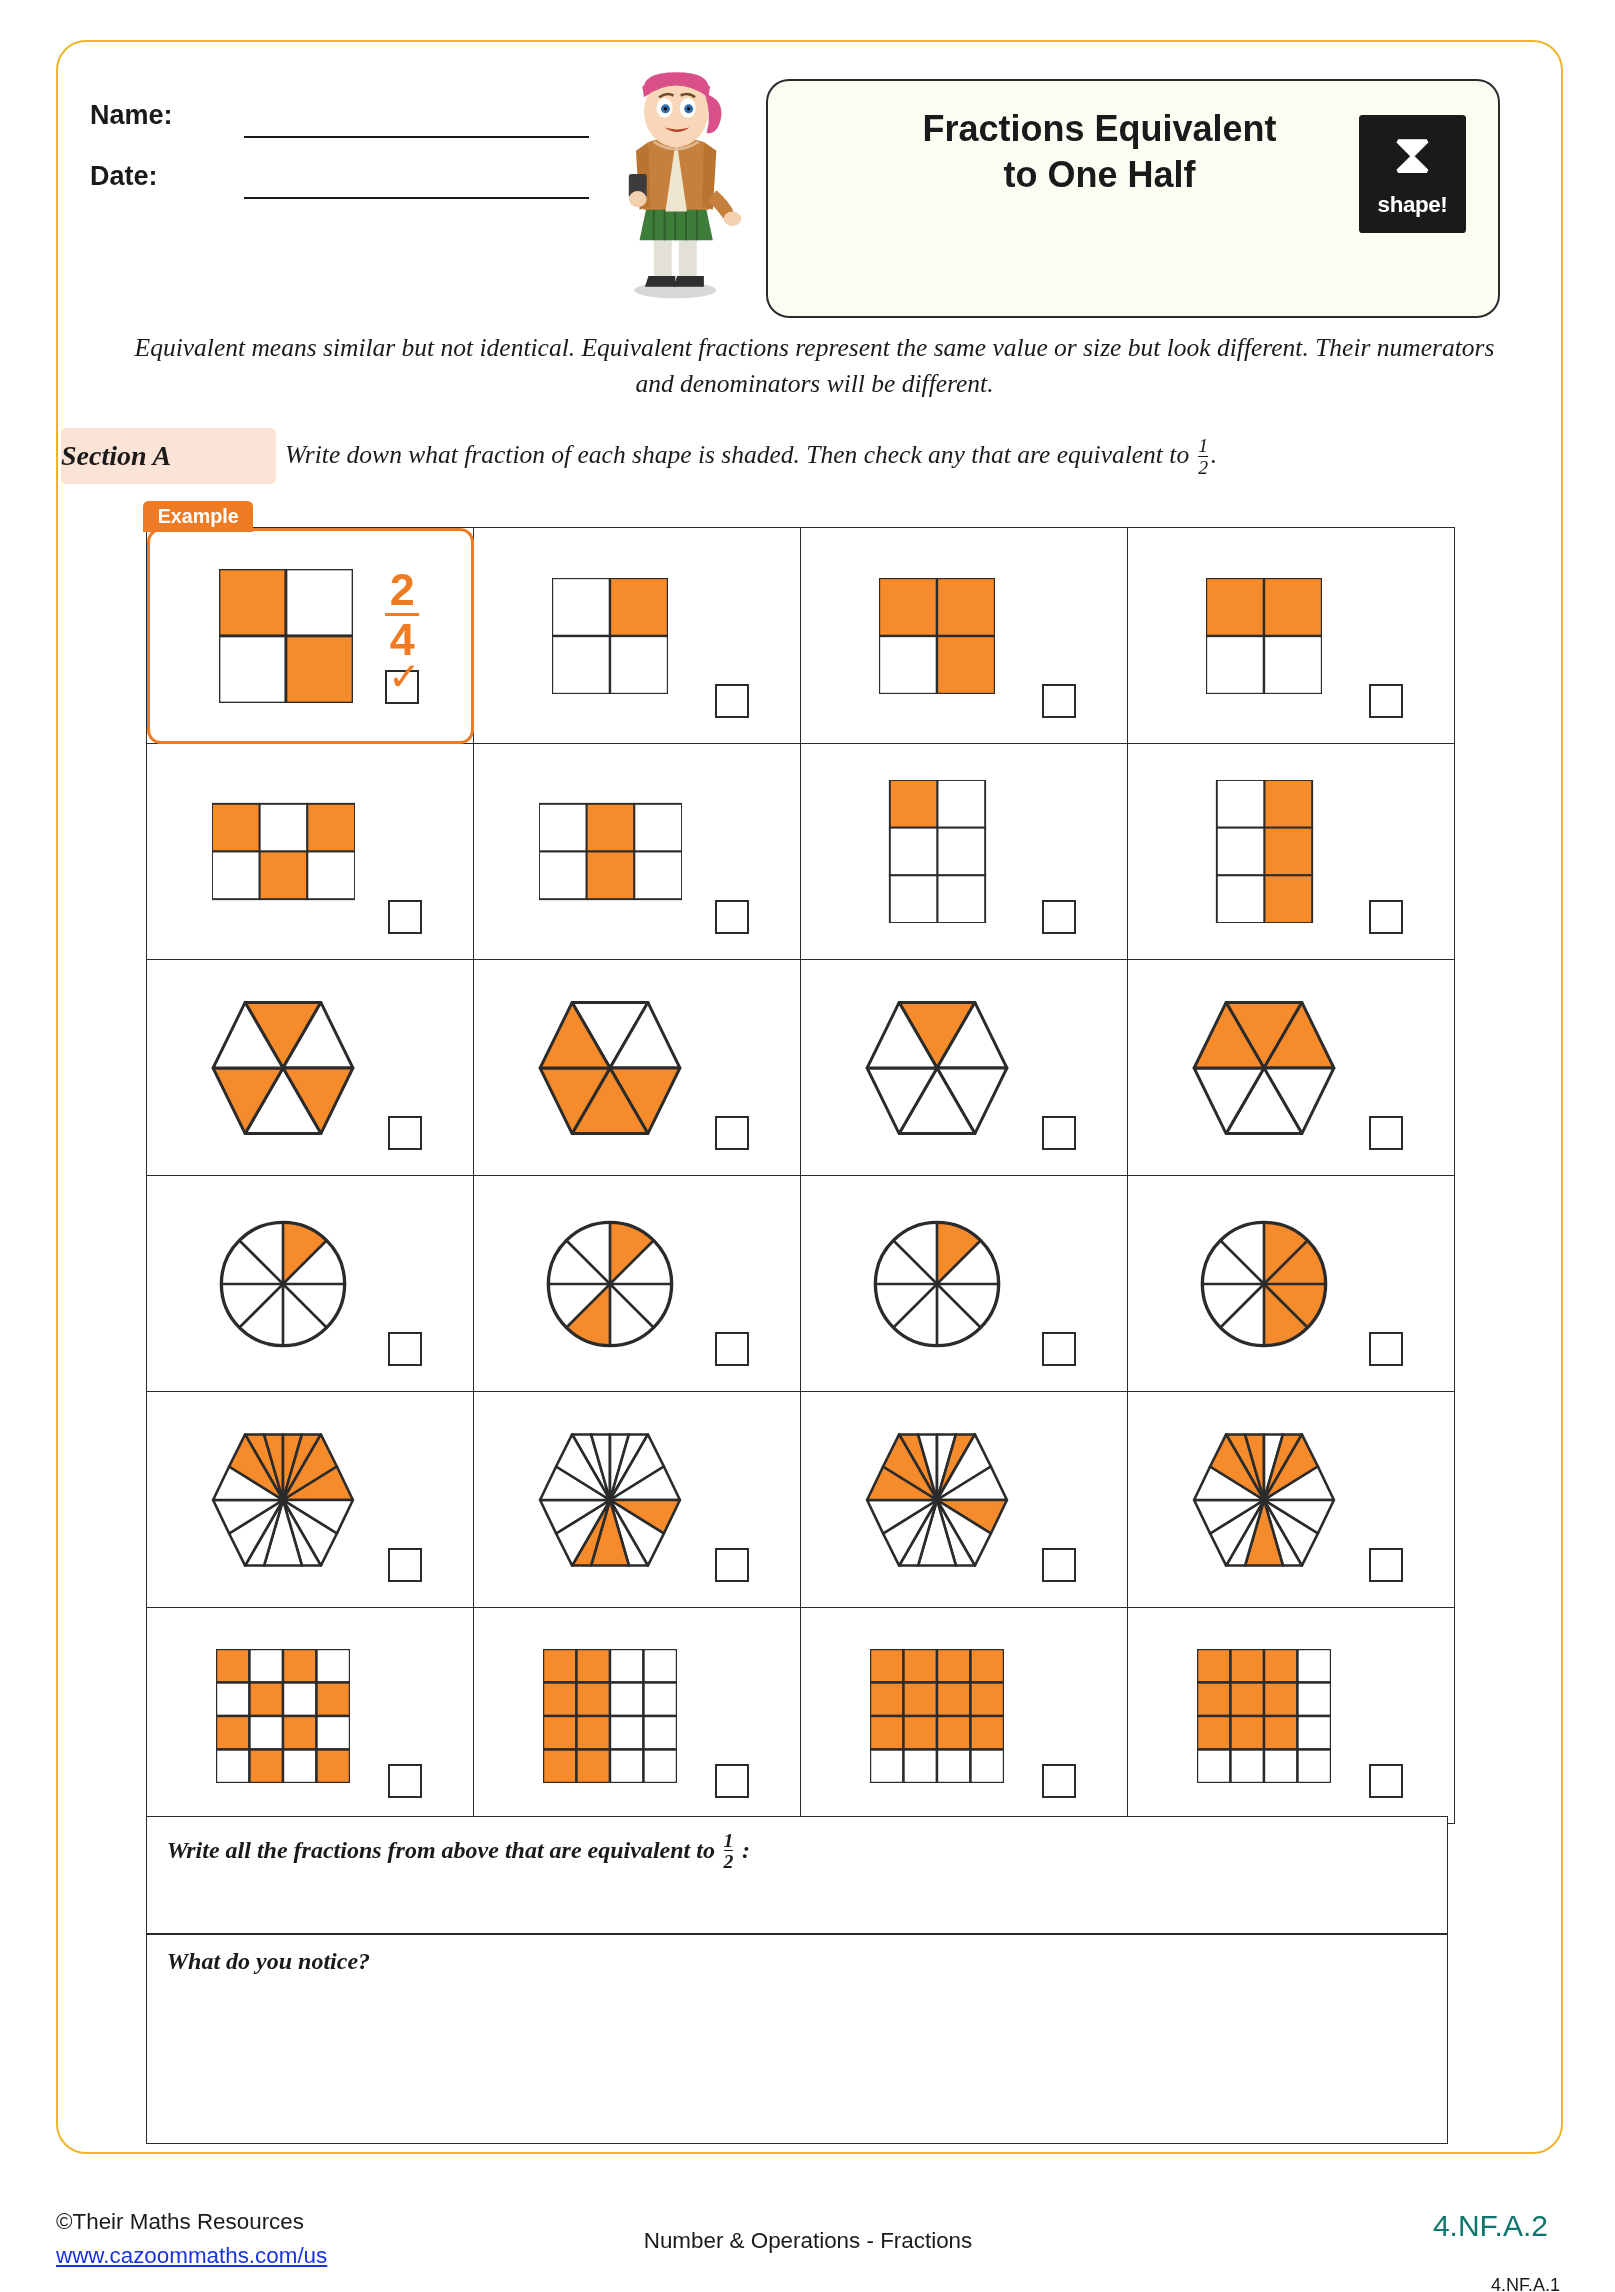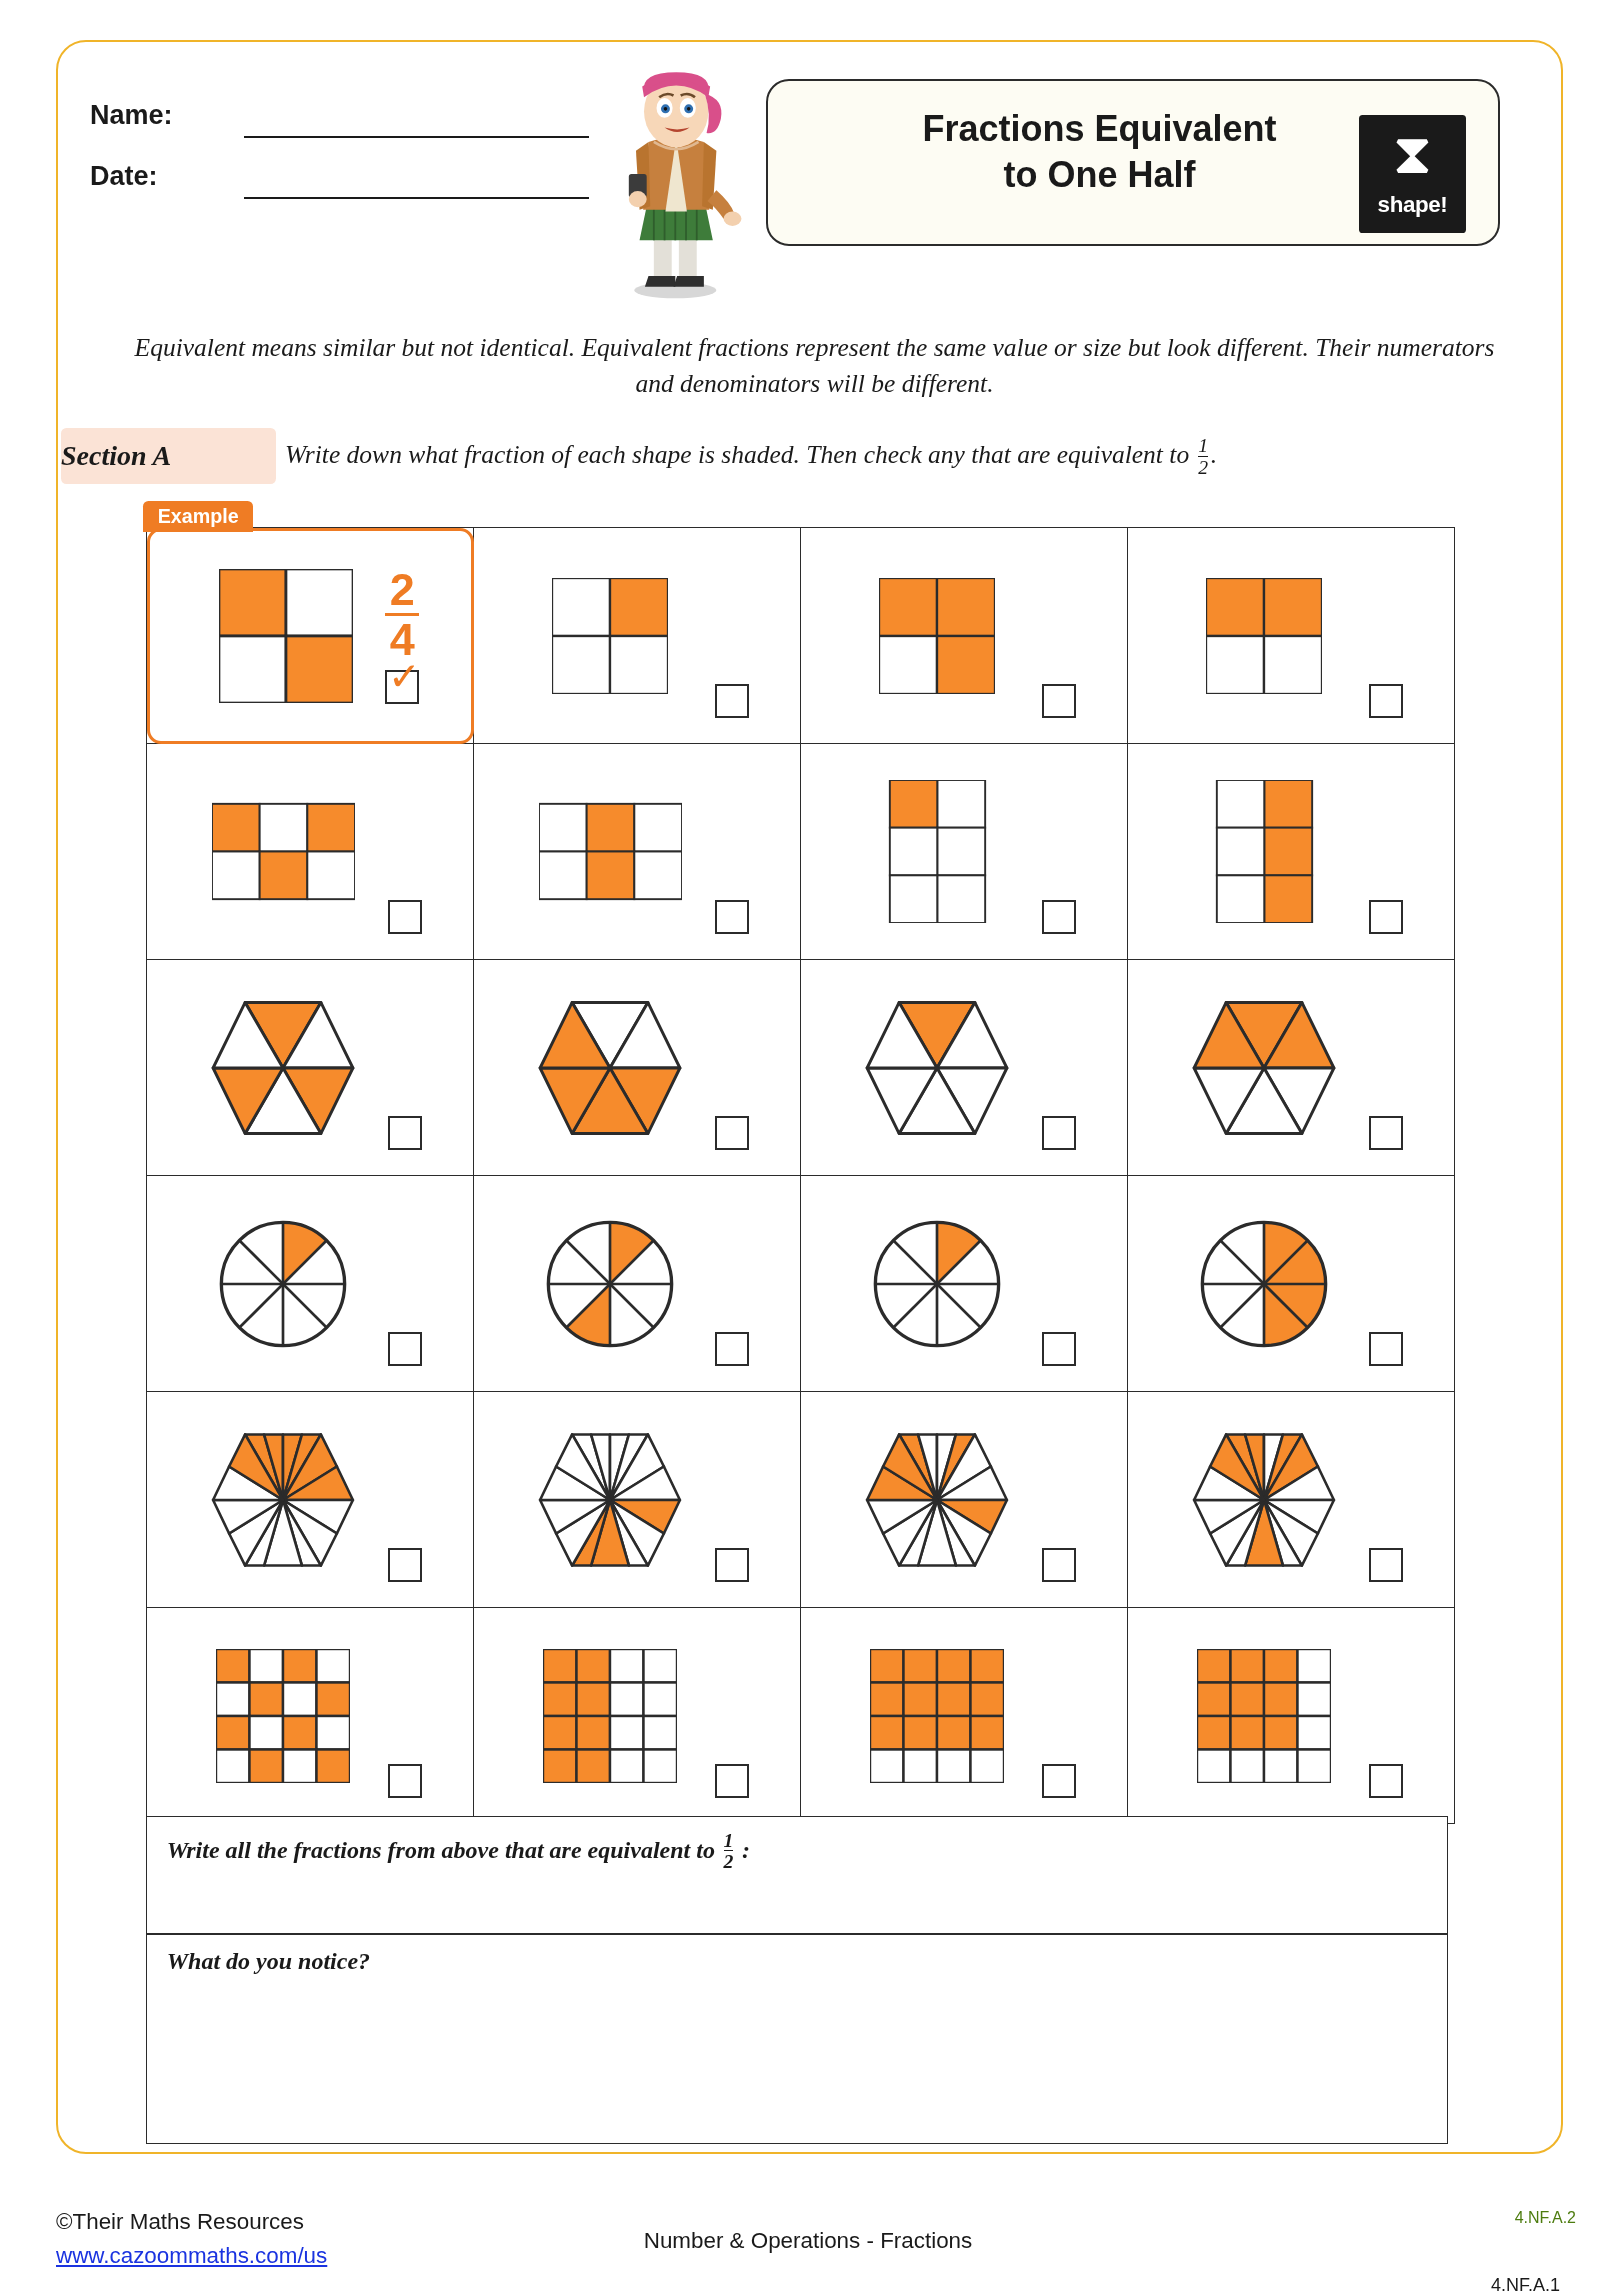--- a/index.html
+++ b/index.html
@@ -42,21 +42,21 @@
     border-bottom: 2.7px solid #1a1a1a;
   }
   .line-name { left: 244px; top: 136px; width: 345px; }
   .line-date { left: 244px; top: 197px; width: 345px; }
 
   .title-box {
     position: absolute;
     left: 766px;
     top: 79px;
     width: 734px;
-    height: 167px;
+    height: 239px;
     background: #fdfcf3;
     border: 2.7px solid #2b2b2b;
     border-radius: 23px;
     box-sizing: border-box;
   }
   .title-text {
     position: absolute;
     left: 54px;
     top: 25px;
     width: 555px;
@@ -291,24 +291,24 @@
     position: absolute;
     left: 0;
     top: 2228px;
     width: 1616px;
     text-align: center;
     font-size: 22.4px;
     color: #1a1a1a;
   }
   .footer-right1 {
     position: absolute;
-    right: 40px;
+    right: 68px;
     top: 2209px;
-    font-size: 16px;
-    color: #4d7c0f;
+    font-size: 30px;
+    color: #0f766e;
   }
   .footer-right2 {
     position: absolute;
     right: 56px;
     top: 2243px;
     font-size: 18px;
     color: #1a1a1a;
     margin-top: 32px;
   }
 </style>

